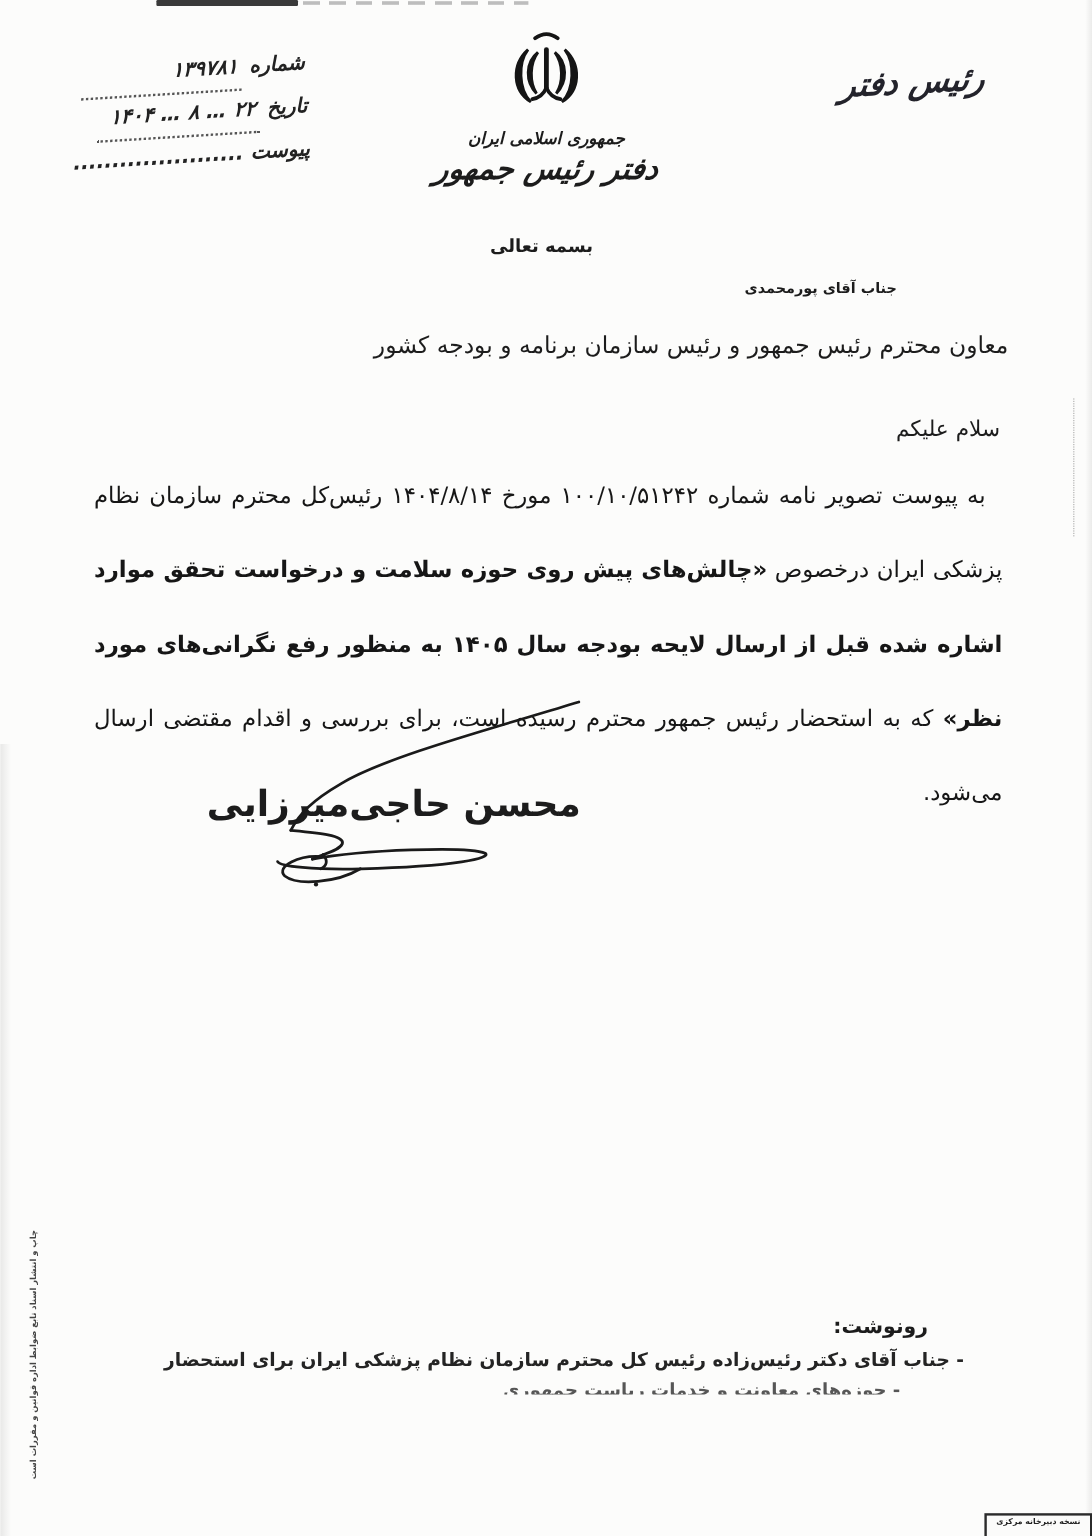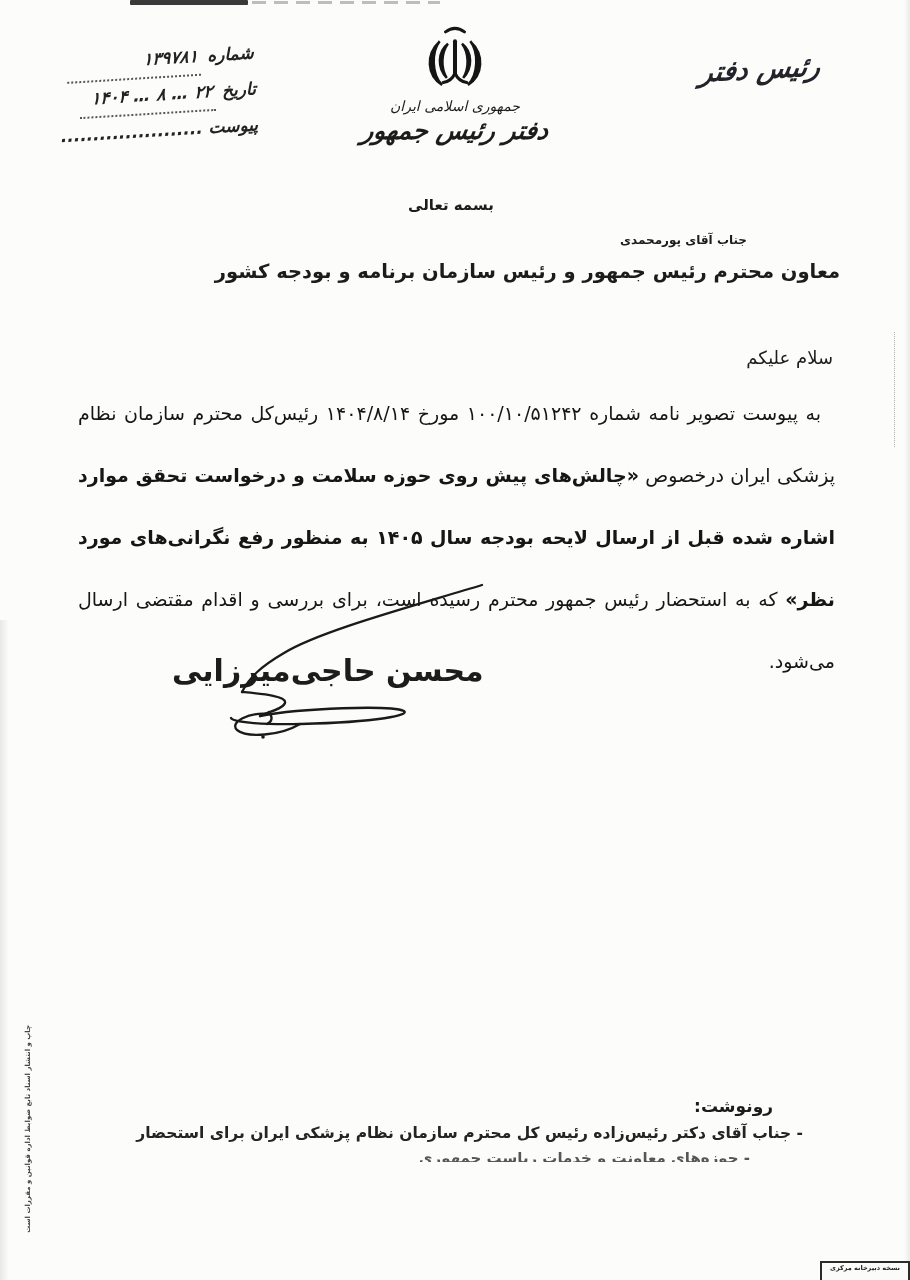--- a/index.html
+++ b/index.html
@@ -31,35 +31,35 @@
     color:#222;
     direction:rtl;
     text-align:right;
   }
   .meta .row{white-space:nowrap;}
   .meta .val{display:inline-block;min-width:120px;border-bottom:2px dotted #555;padding:0 4px 1px 10px;transform:skewX(-6deg);}
 
   
   .letterhead{position:absolute;left:0;top:26px;width:910px;text-align:center;direction:rtl;}
   .emblem{display:block;margin:0 auto;}
-  .lh-country{font-size:14px;font-weight:normal;font-style:italic;margin-top:6px;letter-spacing:.5px;text-align:center;}
+  .lh-country{font-size:14px;font-weight:bold;font-style:italic;margin-top:16px;letter-spacing:.5px;text-align:center;}
   .lh-office{font-size:25px;font-weight:bold;font-style:italic;margin-top:2px;transform:skewX(-8deg);}
 
   .chief{
     position:absolute;right:30px;top:52px;width:180px;
     font-size:27px;font-weight:bold;font-style:italic;
     transform:rotate(-3deg) skewX(-10deg);
     text-align:left;color:#23232b;
     white-space:nowrap;
   }
 
   
   .basmala{position:absolute;left:408px;top:196px;font-weight:bold;font-size:15px;}
   .addr-name{position:absolute;right:163px;top:233px;font-weight:bold;font-size:12px;white-space:nowrap;}
-  .addr-title{position:absolute;right:70px;top:260px;font-weight:bold;font-size:19.5px;white-space:nowrap;}
+  .addr-title{position:absolute;right:70px;top:276px;font-weight:normal;font-size:19.5px;white-space:nowrap;}
   .salutation{position:absolute;right:77px;top:347px;font-size:18px;}
   .para{
     position:absolute;right:75px;left:78px;top:382px;
     font-size:19px;line-height:62px;
     text-align:justify;text-align-last:right;
     text-indent:14px;
     color:#161616;
   }
   .para .b{font-weight:bold;}
 

